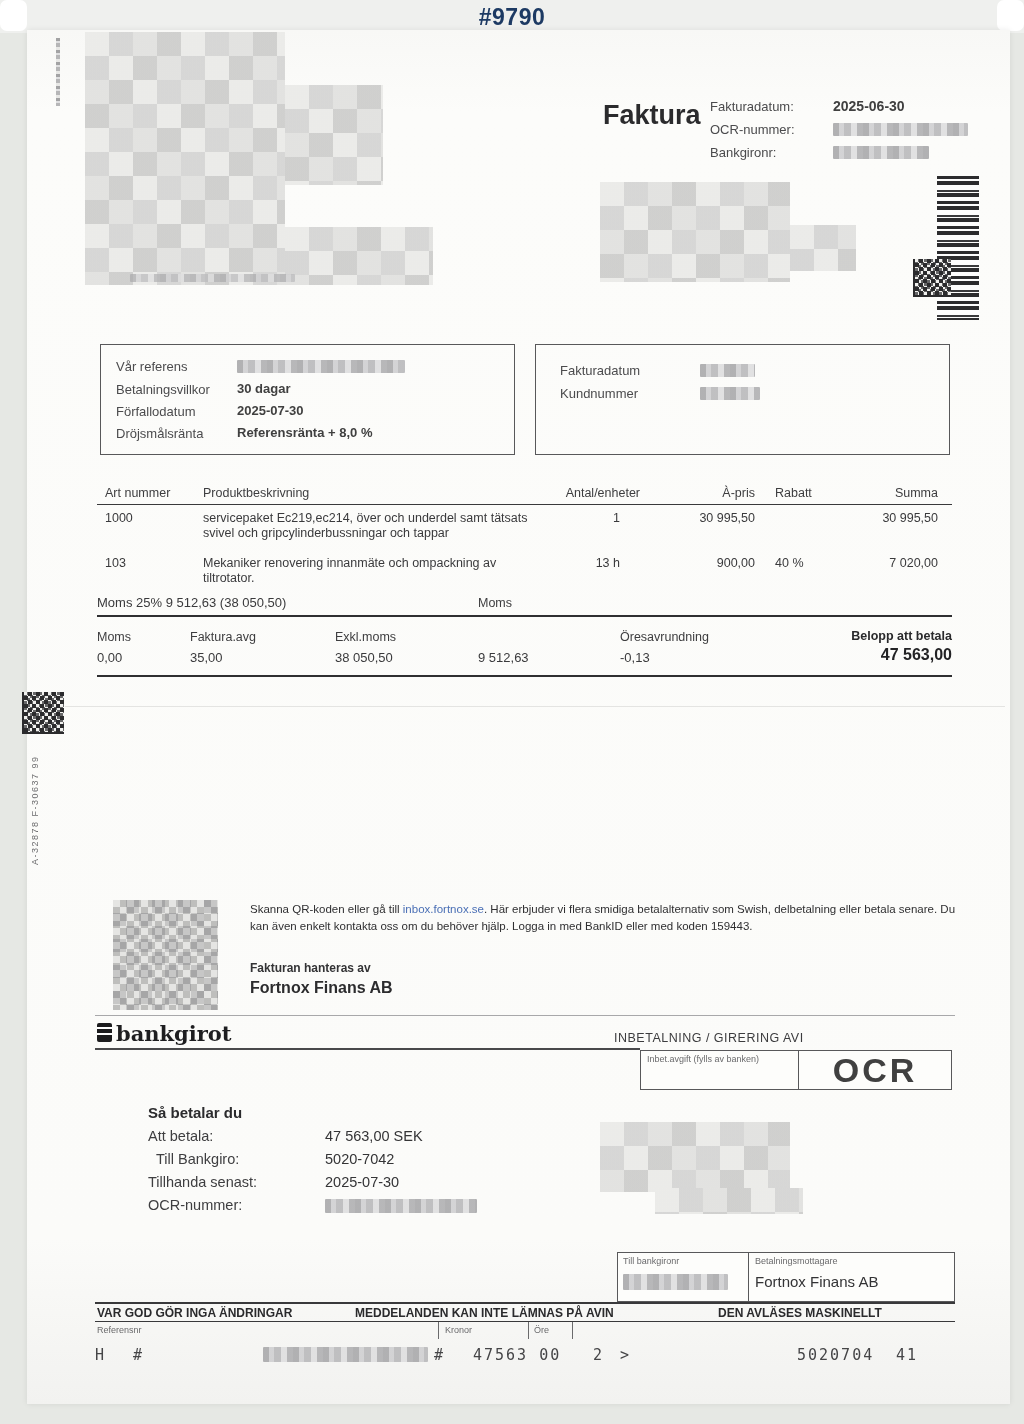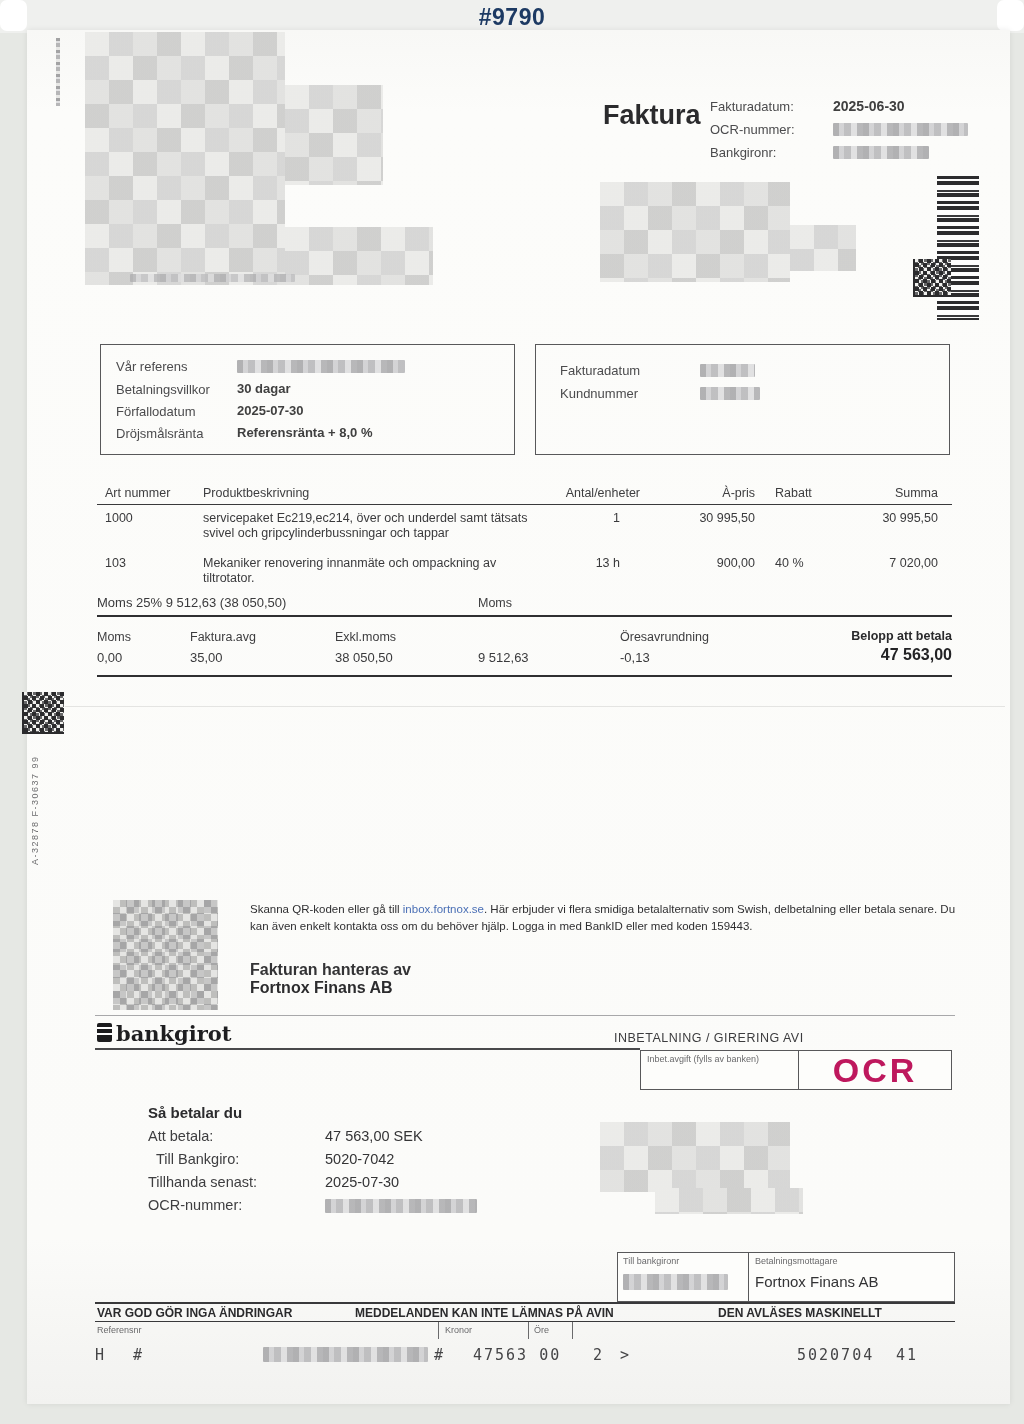--- a/index.html
+++ b/index.html
@@ -137,35 +137,35 @@
   <div class="abs rule2" style="left:97px;top:675px;width:855px;"></div>
 
   <div class="abs dm" style="left:22px;top:692px;width:42px;height:42px;"></div>
   <div class="abs" style="left:65px;top:706px;width:940px;height:1px;background:#e4e4e2;"></div>
   <div class="abs vert-code" style="left:30px;top:865px;">A-32878      F-30637      99</div>
 
   <div class="abs mosaic-fine" style="left:113px;top:900px;width:105px;height:110px;"></div>
   <div class="abs" style="left:250px;top:901px;width:706px;font-size:11.5px;line-height:17px;color:#2f2f31;font-weight:500;">
     <span>Skanna QR-koden eller gå till </span><span class="link">inbox.fortnox.se</span><span>. Här erbjuder vi flera smidiga betalalternativ som Swish, delbetalning eller betala senare. Du kan även enkelt kontakta oss om du behöver hjälp. Logga in med BankID eller med koden 159443.</span>
   </div>
-  <div class="abs" style="left:250px;top:961px;font-size:16px;font-weight:bold;color:#333335;">Fakturan hanteras av</div>
+  <div class="abs" style="left:250px;top:961px;font-size:12px;font-weight:bold;color:#333335;">Fakturan hanteras av</div>
   <div class="abs" style="left:250px;top:979px;font-size:16px;font-weight:bold;color:#2c2c2e;">Fortnox Finans AB</div>
 
   <div class="abs" style="left:95px;top:1015px;width:860px;height:1px;background:#a8a8aa;"></div>
 
   <div class="abs" style="left:97px;top:1023px;width:15px;height:19px;background:#1c1c1e;border-radius:2px;
        background-image:linear-gradient(180deg,transparent 4px,#fff 4px,#fff 6px,transparent 6px,transparent 10px,#fff 10px,#fff 12px,transparent 12px);"></div>
   <div class="abs bg-logo-text" style="left:116px;top:1021px;">bankgirot</div>
   <div class="abs" style="left:95px;top:1048px;width:545px;height:2px;background:#49494b;"></div>
   <div class="abs" style="left:614px;top:1031px;font-size:12.5px;color:#3c3c3e;letter-spacing:.5px;">INBETALNING / GIRERING AVI</div>
 
   <div class="abs box" style="left:640px;top:1050px;width:312px;height:40px;background:#fdfdfb;"></div>
   <div class="abs" style="left:798px;top:1050px;width:1px;height:40px;background:#58585a;"></div>
   <div class="abs small-gray" style="left:647px;top:1054px;">Inbet.avgift (fylls av banken)</div>
-  <div class="abs" style="left:799px;top:1050px;width:152px;height:40px;text-align:center;font-size:34px;font-weight:600;color:#be185d;letter-spacing:3px;line-height:40px;">OCR</div>
+  <div class="abs" style="left:799px;top:1050px;width:152px;height:40px;text-align:center;font-size:34px;font-weight:600;color:#404040;letter-spacing:3px;line-height:40px;">OCR</div>
 
   <div class="abs" style="left:148px;top:1104px;font-size:15px;font-weight:bold;color:#2b2b2d;">Så betalar du</div>
   <div class="abs" style="left:148px;top:1128px;font-size:14.5px;color:#3e3e40;">Att betala:</div>
   <div class="abs" style="left:325px;top:1128px;font-size:14.5px;color:#343436;">47 563,00 SEK</div>
   <div class="abs" style="left:156px;top:1151px;font-size:14.5px;color:#3e3e40;">Till Bankgiro:</div>
   <div class="abs" style="left:325px;top:1151px;font-size:14.5px;color:#343436;">5020-7042</div>
   <div class="abs" style="left:148px;top:1174px;font-size:14.5px;color:#3e3e40;">Tillhanda senast:</div>
   <div class="abs" style="left:325px;top:1174px;font-size:14.5px;color:#343436;">2025-07-30</div>
   <div class="abs" style="left:148px;top:1197px;font-size:14.5px;color:#3e3e40;">OCR-nummer:</div>
   <div class="abs rstrip" style="left:325px;top:1199px;width:152px;height:14px;"></div>

